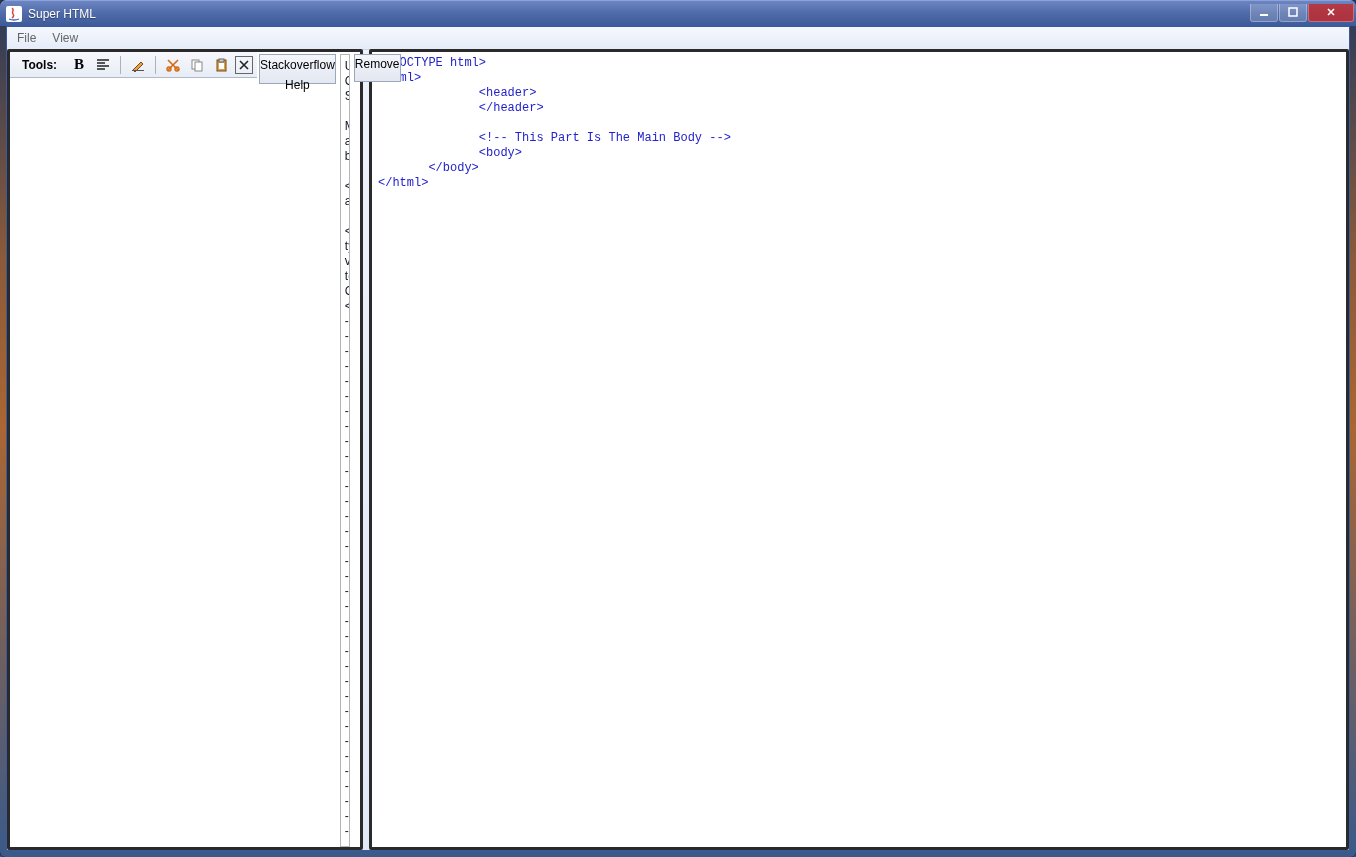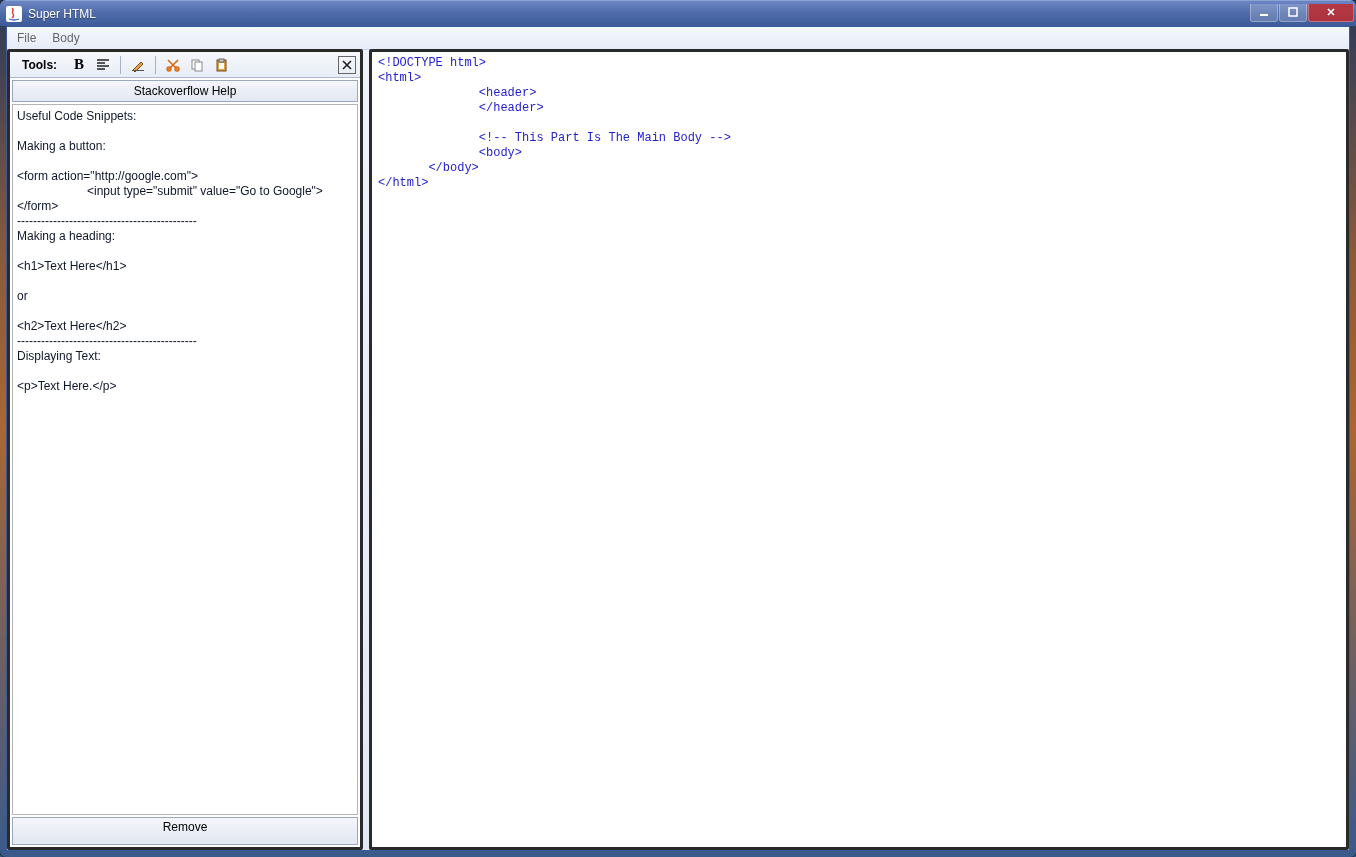--- a/index.html
+++ b/index.html
@@ -47,39 +47,39 @@
     background: linear-gradient(to bottom, #f4f7fd, #e6ecf8);
     border-bottom: 1px solid #c7d2e8;
     font-size: 12px; color: #666;
   }
   .menubar .menu-item { padding: 2px 8px; cursor: default; }
 
   
   .content { position: absolute; top: 22px; left: 0; right: 0; bottom: 0; display: flex; }
 
   .left-panel {
-    width: 356px; height: 100%; display: flex; flex-direction: column;
+    width: 356px; height: 100%; display: flex; flex-direction: row;
     border: 3px solid #2a2a2a; border-radius: 2px; background: #fff;
     margin: 0; position: relative;
   }
   .left-panel .toolbar {
     height: 26px; background: linear-gradient(to bottom, #f6f8fc, #e8ecf5);
     border-bottom: 1px solid #aeb9cc; display: flex; align-items: center;
     padding: 0 4px; gap: 4px;
   }
   .tools-label { font-weight: bold; font-size: 12px; padding: 0 8px; }
   .tbtn { width: 20px; height: 20px; display: flex; align-items: center; justify-content: center; cursor: default; }
   .tsep { width: 1px; height: 18px; background: #a8b2c4; margin: 0 3px; }
   .right-close {
     margin-left: auto; width: 18px; height: 18px; border: 1px solid #666;
     display: flex; align-items: center; justify-content: center; font-weight: bold;
   }
 
   .stack-btn {
-    height: 22px; margin: 2px 2px 0 2px;
+    height: 30px; margin: 2px 2px 0 2px;
     background: linear-gradient(to bottom, #f4f6fb, #e2e7f1);
     border: 1px solid #9aa7bd; text-align: center; line-height: 20px;
     font-size: 12px; cursor: default;
   }
 
   .snippets {
     flex: 1; overflow: auto; background: #fff; margin: 2px 2px 0 2px;
     border: 1px solid #b5b5b5; padding: 4px 4px; font-size: 12px;
     line-height: 1.25; color: #0f172a; white-space: pre-wrap; font-family: "Segoe UI", Tahoma, sans-serif;
   }
@@ -130,21 +130,21 @@
             <path d="M2 2 L8 8 M8 2 L2 8" stroke="#fff" stroke-width="1.6"></path>
           </svg>
         </div>
     </div>
   </div>
 
   <div class="client">
 
     <div class="menubar">
       <div class="menu-item">File</div>
-      <div class="menu-item">Body</div>
+      <div class="menu-item">View</div>
     </div>
 
     <div class="content">
 
       <div class="left-panel">
 
         <div class="toolbar">
           <span class="tools-label">Tools:</span>
           <div class="tbtn">
               <span class="bold-icon">B</span>

